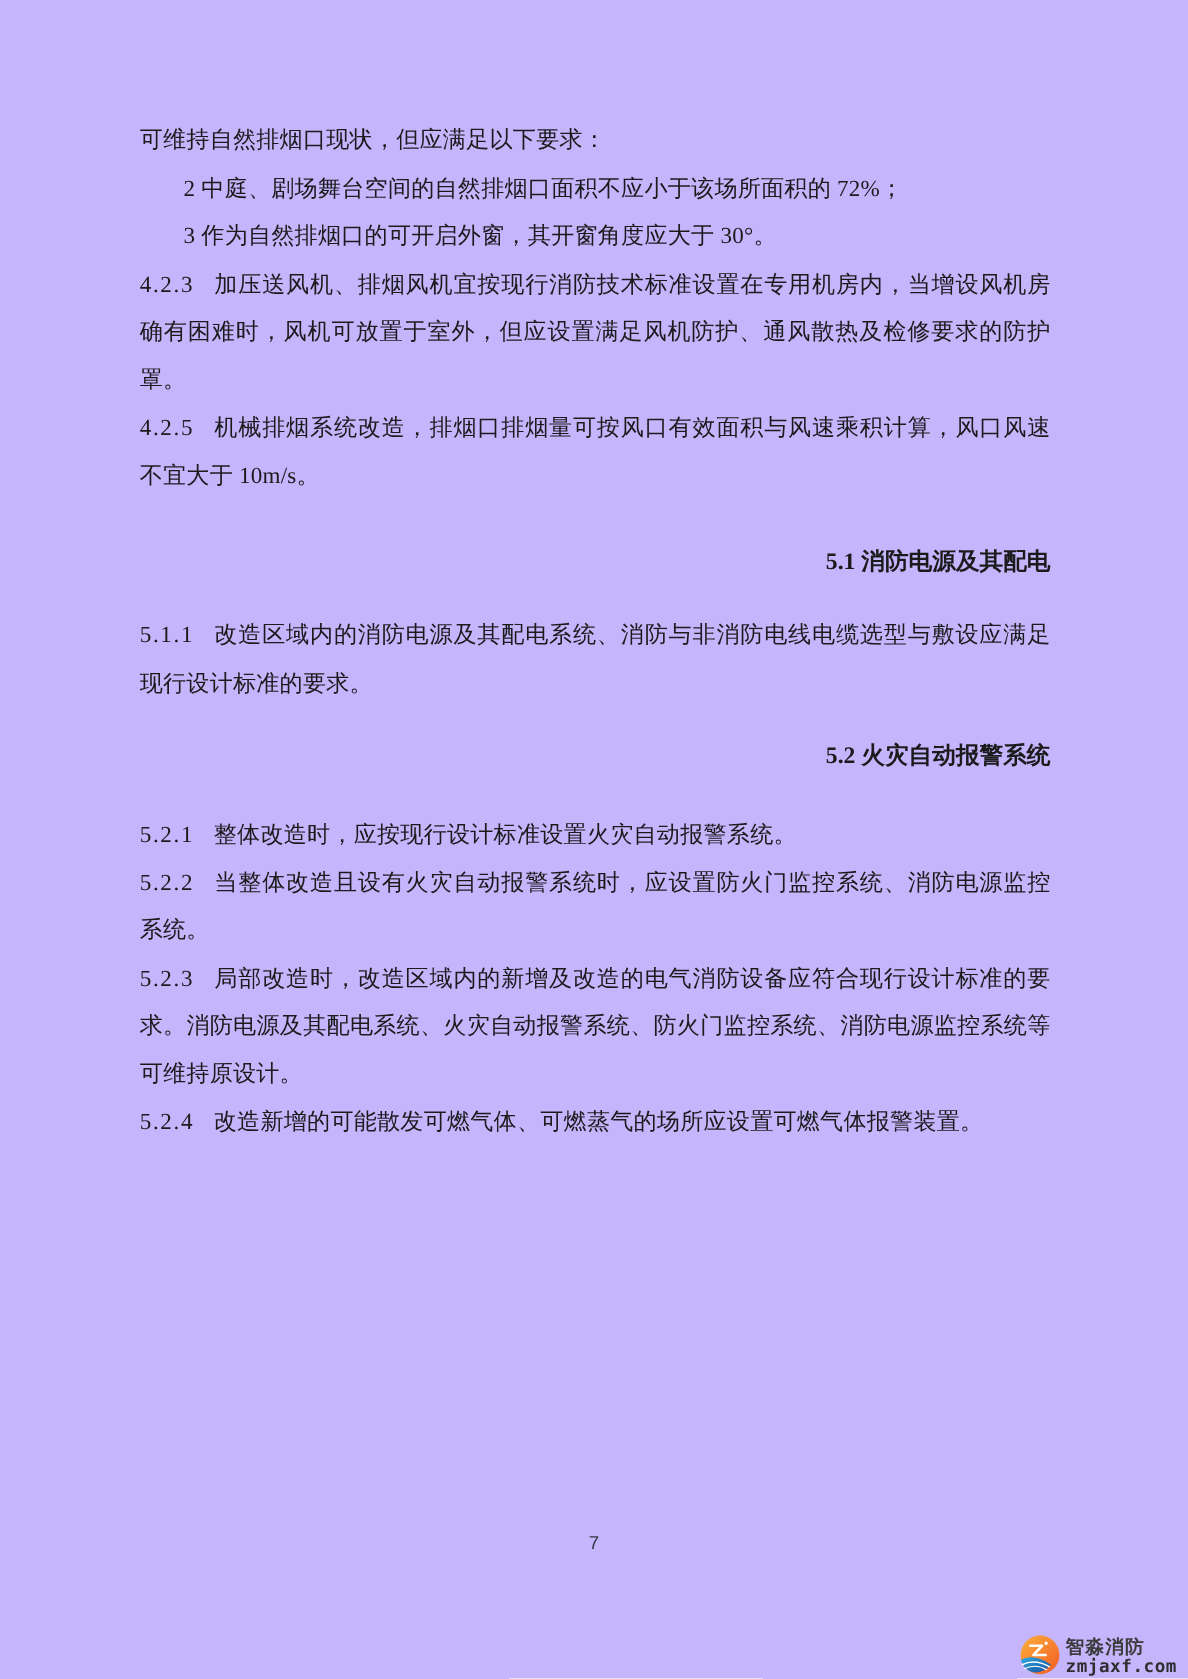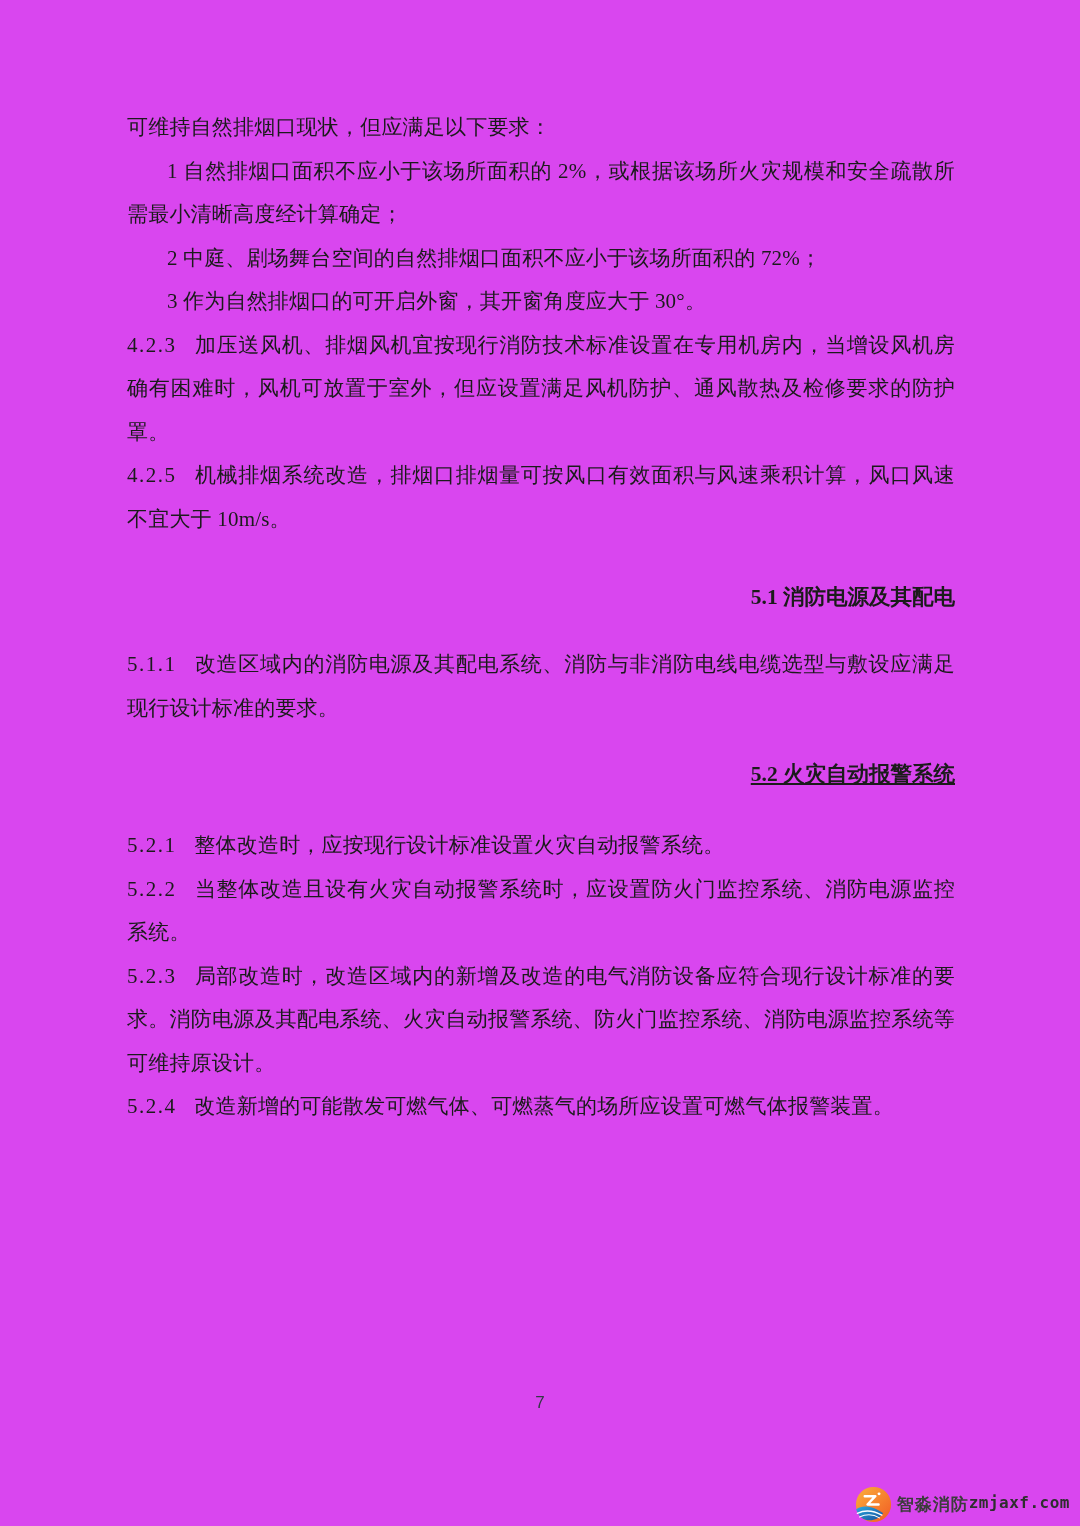--- a/index.html
+++ b/index.html
@@ -1,20 +1,20 @@
 <!DOCTYPE html>
 <html><head>
 <meta charset="utf-8">
 <style>
   html, body { margin: 0; padding: 0; background: #ffffff; }
   .page {
     position: relative;
     width: 1080px;
     height: 1526px;
-    background: #d946ef;
+    background: #c4b5fd;
     overflow: hidden;
     font-family: "Liberation Serif", "DejaVu Serif", serif;
     color: #1b1b1b;
   }
   .text-column {
     position: absolute;
     left: 127px;
     top: 106px;
     width: 828px;
   }
@@ -39,21 +39,21 @@
     text-align: center;
     letter-spacing: 2px;
   }
   .section-title {
     margin: 39px 0 0 0;
     font-size: 21.5px;
     line-height: 34px;
     font-weight: bold;
     text-align: right;
   }
-  .section-title.second { margin-top: 27px; text-decoration: underline; }
+  .section-title.second { margin-top: 27px; }
   .after-title { margin-top: 29px; }
   .after-title-2 { margin-top: 33px; }
   .page-number {
     position: absolute;
     left: 0;
     right: 0;
     top: 1393px;
     text-align: center;
     font-size: 17px;
     color: #333a45;
@@ -61,21 +61,21 @@
   }
   .watermark {
     position: absolute;
     right: 10px;
     bottom: 3px;
     display: flex;
     align-items: center;
     gap: 5px;
   }
   .wm-icon { width: 37px; height: 37px; display: block; }
-  .wm-text { display: flex; flex-direction: row; justify-content: center; }
+  .wm-text { display: flex; flex-direction: column; justify-content: center; }
   .wm-brand {
     font-family: "Liberation Sans", "DejaVu Sans", sans-serif;
     font-size: 17px;
     font-weight: bold;
     color: #3c3c3c;
     line-height: 19px;
     letter-spacing: 1px;
   }
   .wm-site {
     font-family: "DejaVu Sans Mono", "Liberation Mono", monospace;
@@ -88,21 +88,20 @@
 </style>
 </head>
 <body>
 
 <div class="page">
 
   <div class="text-column">
 
     <p class="para">可维持自然排烟口现状，但应满足以下要求：</p>
 
-    <p class="para item">1 自然排烟口面积不应小于该场所面积的 2%，或根据该场所火灾规模和安全疏散所需最小清晰高度经计算确定；</p>
     <p class="para item">2 中庭、剧场舞台空间的自然排烟口面积不应小于该场所面积的 72%；</p>
     <p class="para item">3 作为自然排烟口的可开启外窗，其开窗角度应大于 30°。</p>
 
     <p class="para"><span class="clause-num">4.2.3</span><span>加压送风机、排烟风机宜按现行消防技术标准设置在专用机房内，当增设风机房确有困难时，风机可放置于室外，但应设置满足风机防护、通风散热及检修要求的防护罩。</span></p>
     <p class="para"><span class="clause-num">4.2.5</span><span>机械排烟系统改造，排烟口排烟量可按风口有效面积与风速乘积计算，风口风速不宜大于 10m/s。</span></p>
 
 
     <h2 class="section-title">5.1 消防电源及其配电</h2>
 
     <p class="para after-title"><span class="clause-num">5.1.1</span><span>改造区域内的消防电源及其配电系统、消防与非消防电线电缆选型与敷设应满足现行设计标准的要求。</span></p>

